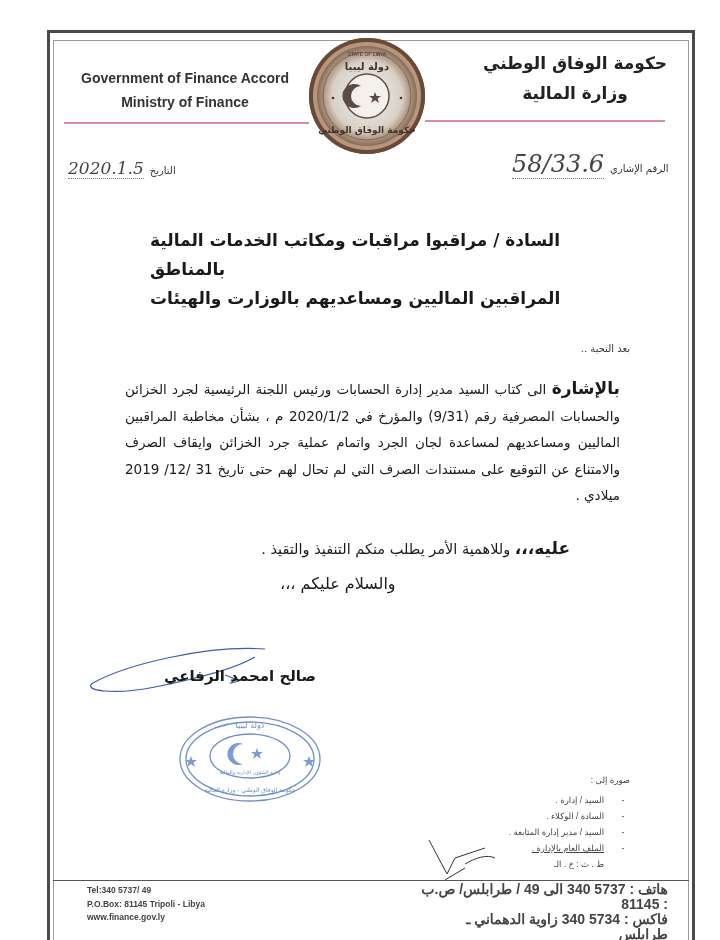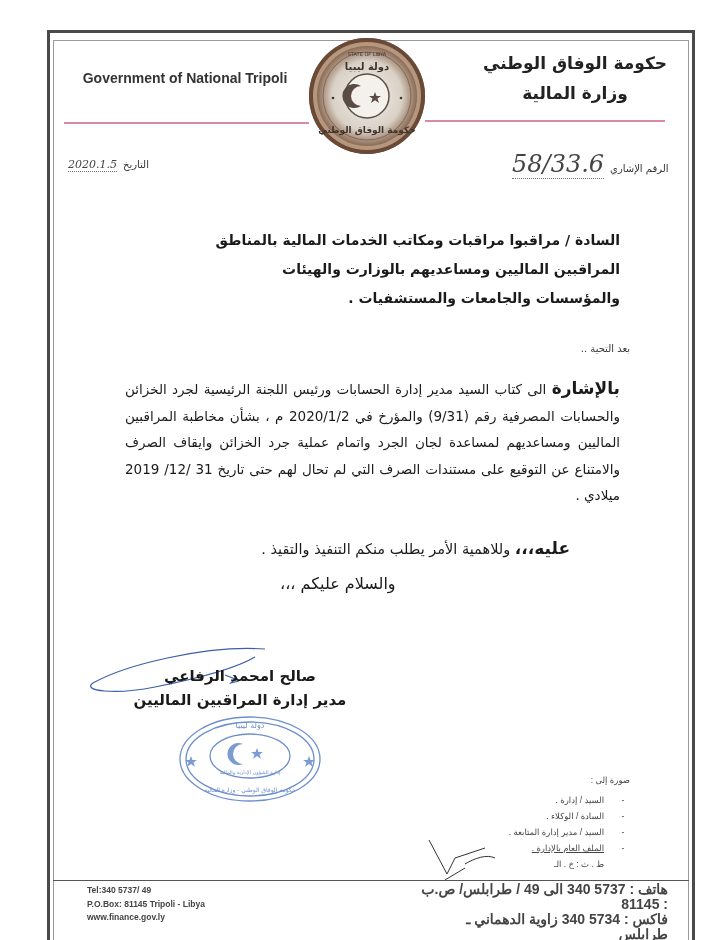--- a/index.html
+++ b/index.html
@@ -6,41 +6,42 @@
   body { width: 720px; height: 940px; position: relative; overflow: hidden; font-family: "DejaVu Sans", sans-serif; color: #222; }
   .frame-outer { position: absolute; left: 47px; top: 30px; width: 648px; height: 930px; border: 3px solid #4a4a4a; border-bottom: none; box-sizing: border-box; }
   .frame-inner { position: absolute; left: 53px; top: 40px; width: 636px; height: 920px; border: 1px solid #9a9a9a; border-bottom: none; box-sizing: border-box; }
   .abs { position: absolute; }
   .en-head { font-family: "Liberation Sans", sans-serif; font-weight: bold; font-size: 14px; color: #333; text-align: center; line-height: 24px; }
   .ar-head { font-family: "DejaVu Sans", sans-serif; font-weight: bold; font-size: 17px; color: #222; text-align: center; line-height: 30px; direction: rtl; }
   .pink-rule { position: absolute; height: 2px; background: #d98aa8; }
   .label-small { font-size: 10px; color: #333; direction: rtl; }
   .handwritten { font-family: "DejaVu Serif", serif; font-style: italic; color: #444; }
   .dotted { border-bottom: 1px dotted #777; }
-  .addressee { direction: rtl; text-align: right; font-family: "DejaVu Sans", sans-serif; font-weight: bold; font-size: 14px; line-height: 29px; color: #1a1a1a; }
+  .addressee { direction: rtl; text-align: left; font-family: "DejaVu Sans", sans-serif; font-weight: bold; font-size: 17px; line-height: 29px; color: #1a1a1a; }
   .body-text { direction: rtl; text-align: justify; font-family: "DejaVu Sans", sans-serif; font-size: 13.5px; line-height: 26.5px; color: #1a1a1a; }
   .body-text b { font-size: 17px; }
   .greeting { direction: rtl; font-size: 10px; color: #333; }
   .closing { direction: rtl; font-size: 14.5px; color: #1a1a1a; }
   .sig { direction: rtl; font-weight: bold; font-size: 15px; color: #1a1a1a; line-height: 24px; text-align: center; }
   .cc { direction: rtl; font-family: "Liberation Sans", sans-serif; font-size: 8.5px; color: #444; line-height: 16px; }
   .cc-row { display: flex; align-items: center; gap: 12px; }
   .cc-row .dash { width: 14px; text-align: center; }
   .footer-rule { position: absolute; left: 53px; top: 880px; width: 636px; height: 1px; background: #555; }
   .footer-en { font-family: Liberation Sans, sans-serif; font-weight: bold; font-size: 8.5px; color: #444; line-height: 13.5px; }
   .footer-ar { direction: rtl; font-family: "Liberation Sans", sans-serif; font-weight: bold; font-size: 14px; color: #444; line-height: 15px; text-align: right; }
 </style>
 </head>
 <body>
 
 <div class="frame-outer"></div>
 <div class="frame-inner"></div>
 
 <div class="abs en-head" style="left:65px; top:66px; width:240px;">
-  <div>Government of National Tripoli</div>
+  <div>Government of Finance Accord</div>
+  <div>Ministry of Finance</div>
 </div>
 <div class="pink-rule" style="left:64px; top:122px; width:245px;"></div>
 
 <div class="abs ar-head" style="left:470px; top:48px; width:210px;">
   <div>حكومة الوفاق الوطني</div>
   <div>وزارة المالية</div>
 </div>
 <div class="pink-rule" style="left:425px; top:120px; width:240px;"></div>
 
 <div class="abs" style="left:308px; top:35px; width:118px; height:122px;">
@@ -66,32 +67,31 @@
       <text x="0" y="-40" text-anchor="middle" font-size="5" font-family="DejaVu Sans, sans-serif" fill="#3f342d">STATE OF LIBYA</text>
       <text x="0" y="-26" text-anchor="middle" font-size="10" font-weight="bold" font-family="DejaVu Sans, sans-serif" fill="#3f342d">دولة ليبيا</text>
       <text x="0" y="37" text-anchor="middle" font-size="9" font-weight="bold" font-family="DejaVu Sans, sans-serif" fill="#3f342d">حكومة الوفاق الوطني</text>
       <circle cx="-34" cy="2" r="1.3" fill="#3f342d"></circle>
       <circle cx="34" cy="2" r="1.3" fill="#3f342d"></circle>
     </g>
   </svg>
 </div>
 
 <div class="abs" style="left:68px; top:158px; display:flex; align-items:baseline; gap:6px; direction:ltr;">
-  <span class="handwritten dotted" style="font-size:11px;">2020.1.5</span>
+  <span class="handwritten dotted" style="font-size:17px;">2020.1.5</span>
   <span class="label-small">التاريخ</span>
 </div>
 <div class="abs" style="left:512px; top:150px; display:flex; align-items:baseline; gap:6px; direction:ltr;">
   <span class="handwritten dotted" style="font-size:24px;">58/33.6</span>
   <span class="label-small">الرقم الإشاري</span>
 </div>
 
 <div class="abs addressee" style="left:150px; top:226px; width:470px;">
   <div>السادة / مراقبوا مراقبات ومكاتب الخدمات المالية بالمناطق</div>
   <div style="padding-right:0;">المراقبين الماليين ومساعديهم بالوزارت والهيئات</div>
-  <div>والمؤسسات والجامعات والمستشفيات .</div>
 </div>
 
 <div class="abs greeting" style="left:480px; top:343px; width:150px; text-align:right;">بعد التحية ..</div>
 
 <div class="abs body-text" style="left:125px; top:375px; width:495px;">
   <b>بالإشارة</b>
   <span>الى كتاب السيد مدير إدارة الحسابات ورئيس اللجنة الرئيسية لجرد الخزائن والحسابات المصرفية رقم (9/31) والمؤرخ في 2020/1/2 م ، بشأن مخاطبة المراقبين الماليين ومساعديهم لمساعدة لجان الجرد واتمام عملية جرد الخزائن وايقاف الصرف والامتناع عن التوقيع على مستندات الصرف التي لم تحال لهم حتى تاريخ 31 /12/ 2019 ميلادي .</span>
 </div>
 
 <div class="abs closing" style="left:200px; top:538px; width:370px; text-align:right;">
@@ -99,21 +99,20 @@
   <span>وللاهمية الأمر يطلب منكم التنفيذ والتقيذ .</span>
 </div>
 <div class="abs closing" style="left:280px; top:574px; width:240px; text-align:left; font-size:16px;">والسلام عليكم ،،،</div>
 
 <svg class="abs" style="left:85px; top:645px;" width="200" height="60" viewBox="0 0 200 60">
   <path d="M 180 4 C 120 0, 40 20, 8 38 C -4 46, 30 50, 70 42 C 110 34, 150 24, 170 12" fill="none" stroke="#3b5fa8" stroke-width="1.2"></path>
   <path d="M 140 30 L 150 34 L 146 38 L 154 36" fill="none" stroke="#3b5fa8" stroke-width="1.2"></path>
 </svg>
 <div class="abs sig" style="left:120px; top:664px; width:240px;">
   <div>صالح امحمد الرفاعي</div>
-  <div>مدير إدارة المراقبين الماليين</div>
 </div>
 
 <svg class="abs" style="left:175px; top:712px;" width="150" height="95" viewBox="0 0 150 95">
   <g fill="none" stroke="#6e8fcb" stroke-width="1.3">
     <ellipse cx="75" cy="47" rx="70" ry="42"></ellipse>
     <ellipse cx="75" cy="47" rx="64" ry="37"></ellipse>
     <ellipse cx="75" cy="44" rx="40" ry="22"></ellipse>
   </g>
   <path d="M 68 32 A 11 11 0 1 0 68 52 A 8 8 0 1 1 68 32 Z" fill="#7d9bd3"></path>
   <polygon points="82,36 83.5,40 88,40 84.5,42.5 86,47 82,44 78,47 79.5,42.5 76,40 80.5,40" fill="#7d9bd3"></polygon>

